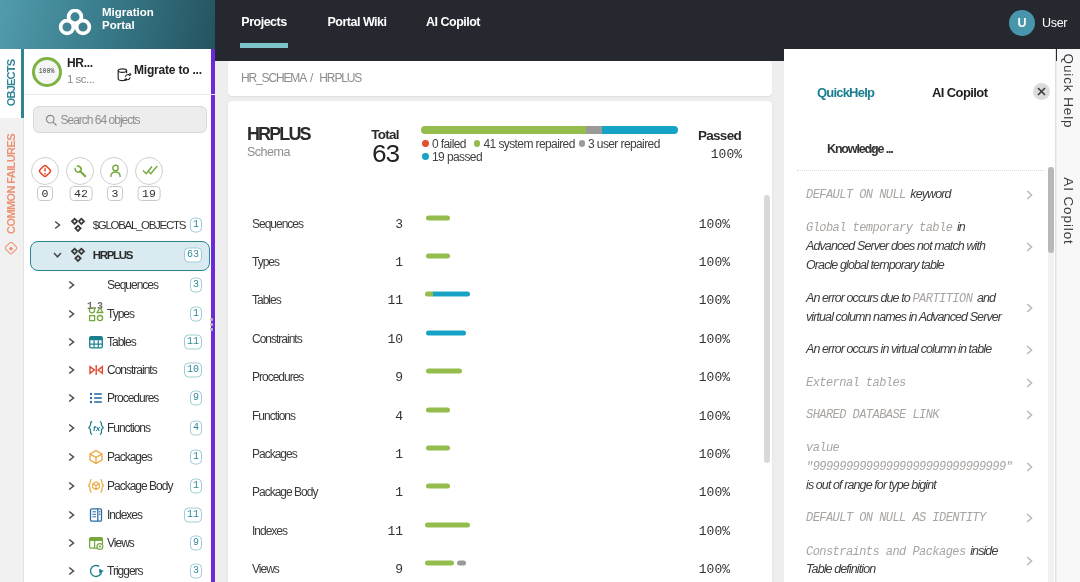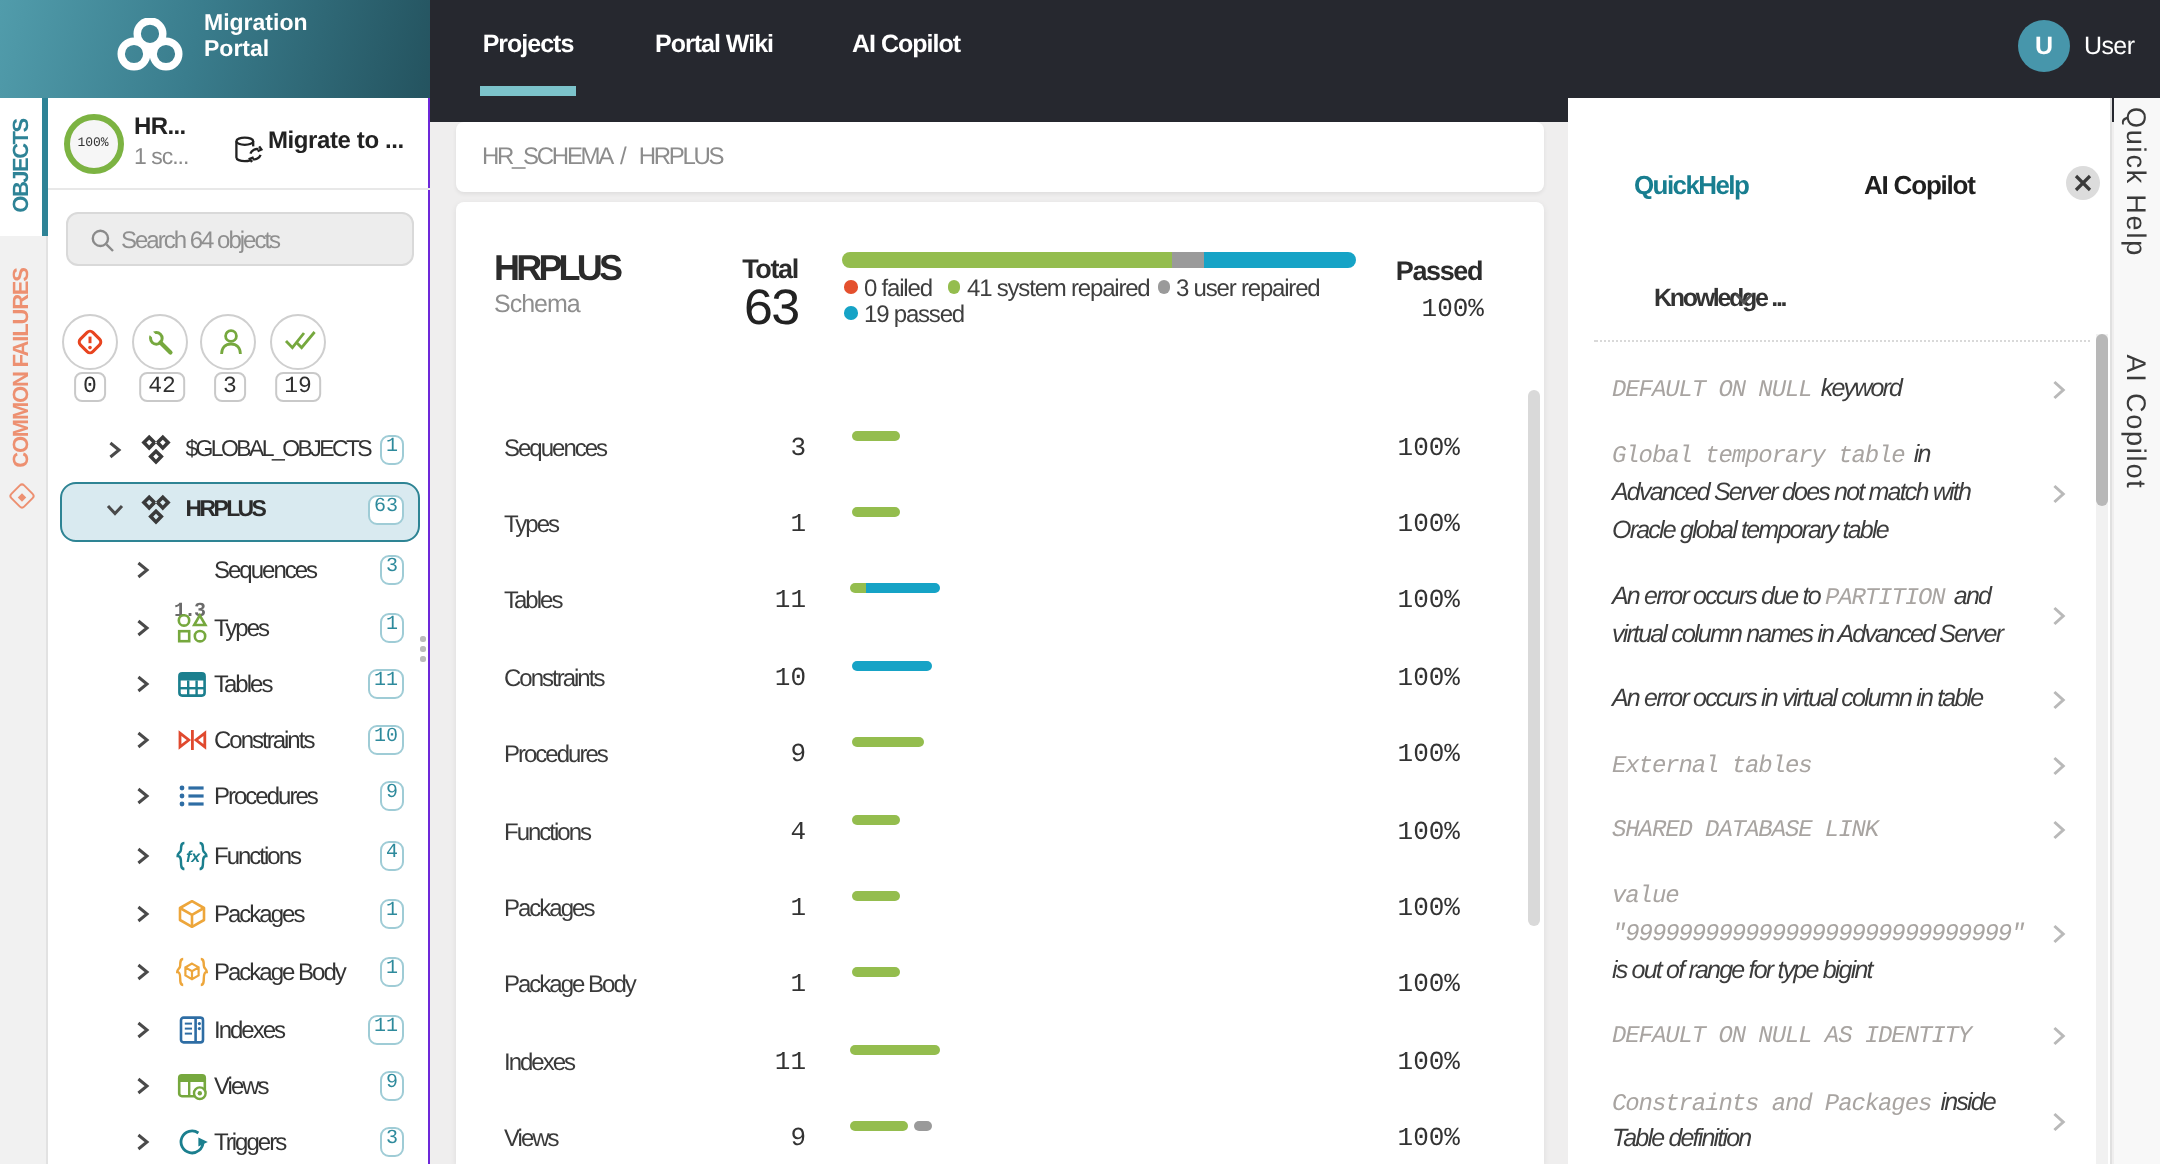--- a/index.html
+++ b/index.html
@@ -29,21 +29,21 @@
   .objbar { position:absolute; left:21px; top:49px; width:3px; height:69px; background:#2e8396; }
   .vtext { position:absolute; transform:translate(-50%,-50%) rotate(-90deg); white-space:nowrap; }
   .objtxt { left:11px; top:82.5px; color:#2e8396; font-weight:bold; font-size:11px; letter-spacing:-0.75px; }
   .cftxt  { left:11px; top:184px; color:#ed9071; font-weight:bold; font-size:11px; letter-spacing:-0.6px; }
   .cfdia  { position:absolute; left:5.5px; top:243px; width:10px; height:10px;
             border:1.5px solid #ed9071; transform:rotate(45deg); border-radius:2px; }
   .cfdia i { position:absolute; left:3px; top:3px; width:3px; height:3px; background:#ed9071; display:block;}
 
   
   .sidebar { position:absolute; left:24px; top:49px; width:191px; height:533px; background:#fff;
-             border-right:1px solid #6d28d9; }
+             border-right:4px solid #6d28d9; }
   .sbtop { position:absolute; left:0; top:0; width:191px; height:46px; border-bottom:1px solid #e8e8e8; }
   .ring { position:absolute; left:8px; top:8px; width:30px; height:30px; border-radius:50%;
           border:3.5px solid #7cb342; background:#f6f6f6; }
   .ringtxt { position:absolute; left:0; top:0; width:23px; height:23px; text-align:center;
              line-height:23px; font-size:6.5px; color:#333; font-family:"Liberation Mono",monospace; }
   .sbtitle { position:absolute; left:43px; top:6.5px; font-weight:bold; font-size:12px; color:#222;
              letter-spacing:-0.3px; }
   .sbsub { position:absolute; left:43px; top:24px; font-size:11.5px; color:#8a8a8a; letter-spacing:-0.5px;}
   .migtxt { position:absolute; left:110px; top:14px; font-weight:bold; font-size:12px; color:#222;
             letter-spacing:-0.2px; }

